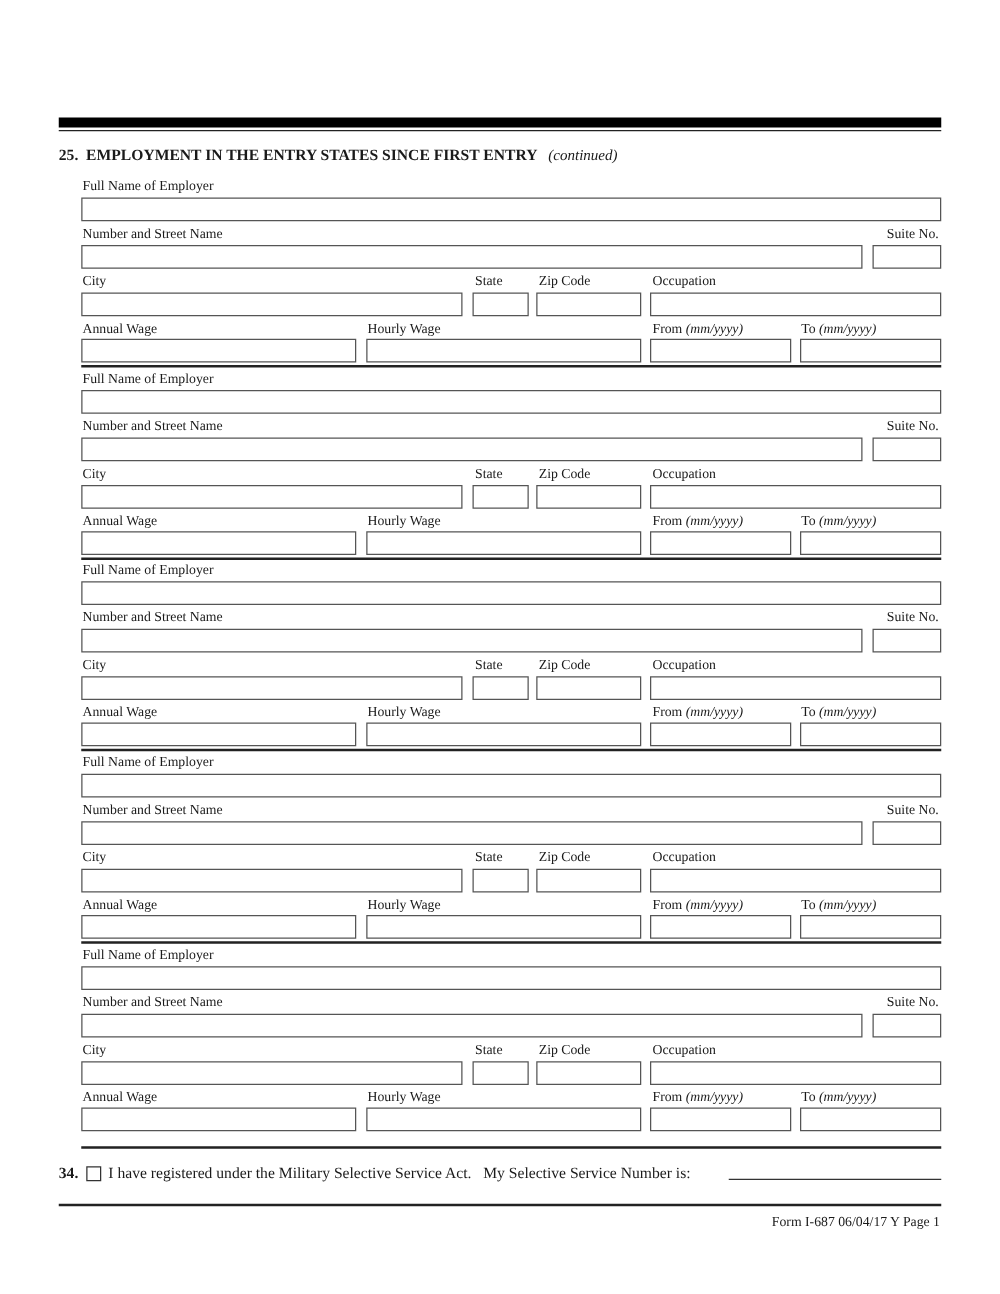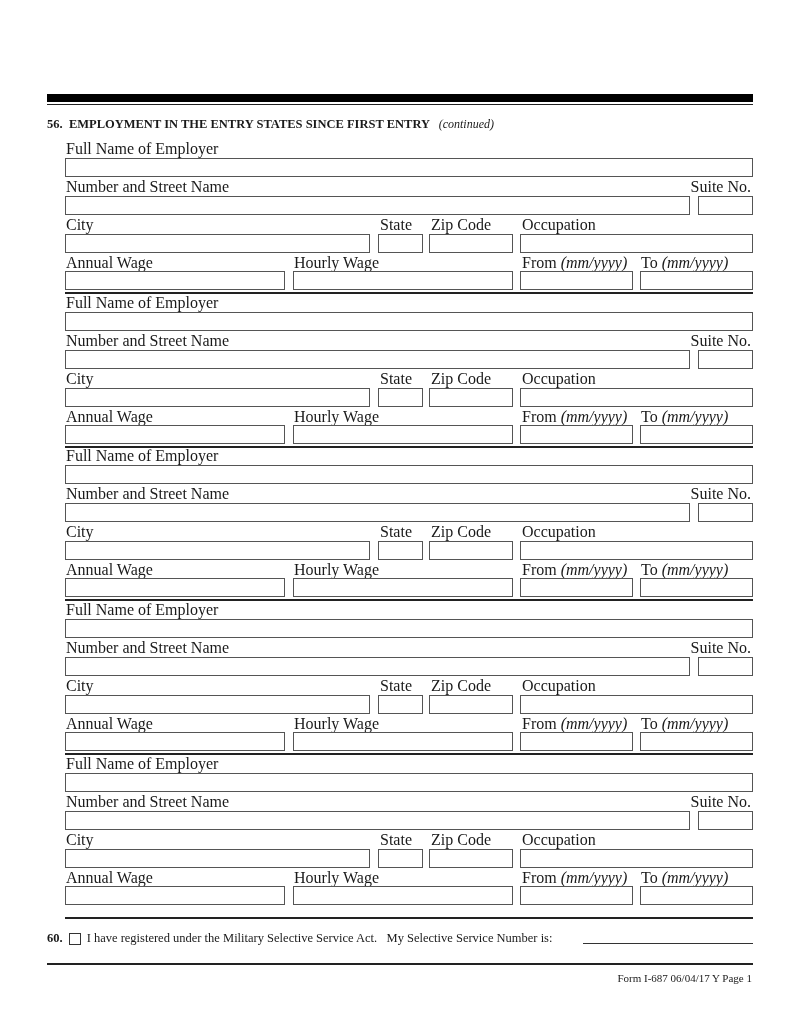--- a/index.html
+++ b/index.html
@@ -3,40 +3,40 @@
 <meta charset="utf-8">
 <style>
   html, body { margin: 0; padding: 0; background: #ffffff; }
   body { width: 800px; height: 1035px; position: relative; overflow: hidden;
          font-family: "Liberation Serif", "DejaVu Serif", serif; color: #1a1a1a; }
   .thick-bar { position: absolute; left: 47px; top: 94px; width: 706px; height: 8px; background: #000; }
   .thin-bar { position: absolute; left: 47px; top: 104px; width: 706px; height: 1px; background: #222; }
   .section-title { position: absolute; left: 47px; top: 117px; font-size: 12.5px; font-weight: bold; white-space: nowrap; }
   .section-title .cont { font-weight: normal; font-style: italic; font-size: 12px; margin-left: 6px; text-align: right; }
   .block { position: absolute; left: 65px; width: 688px; height: 154px; }
-  .lbl { position: absolute; font-size: 16px; white-space: nowrap; line-height: 14px; }
+  .lbl { position: absolute; font-size: 11px; white-space: nowrap; line-height: 14px; }
   .lbl i { font-style: italic; }
   .fld { position: absolute; height: 19px; border: 1px solid #555; background: #fff; box-sizing: border-box; }
   .sep { position: absolute; left: 0; width: 688px; height: 2px; background: #222; top: 152px; }
   .hr-line { position: absolute; left: 47px; width: 706px; height: 2px; background: #222; }
   .q34 { position: absolute; left: 47px; top: 931px; font-size: 12.5px; white-space: nowrap; display: flex; align-items: center; }
   .q34 .num { font-weight: bold; margin-right: 6px; }
   .q34 .chk { width: 12px; height: 12px; border: 1px solid #333; margin-right: 6px; box-sizing: border-box; }
   .ssn-line { position: absolute; left: 583px; top: 943px; width: 170px; height: 1px; background: #333; }
   .footer { position: absolute; right: 48px; top: 972px; font-size: 11px; white-space: nowrap; }
   .footer span { margin-left: 0; }
 </style>
 </head>
 <body>
 
 <div class="thick-bar"></div>
 <div class="thin-bar"></div>
 
 <div class="section-title">
-  <span>56.</span>&nbsp;
+  <span>25.</span>&nbsp;
   <span>EMPLOYMENT IN THE ENTRY STATES SINCE FIRST ENTRY</span>
   <span class="cont">(continued)</span>
 </div>
 
 <div id="blocks">
     <div class="block" style="top: 140px;">
     <div class="lbl" style="left:1px;top:2px">Full Name of Employer</div>
     <div class="fld" style="left:0;top:18px;width:688px"></div>
 
     <div class="lbl" style="left:1px;top:40px">Number and Street Name</div>
@@ -176,21 +176,21 @@
     <div class="fld" style="left:0;top:131px;width:220px"></div>
     <div class="fld" style="left:228px;top:131px;width:220px"></div>
     <div class="fld" style="left:455px;top:131px;width:113px"></div>
     <div class="fld" style="left:575px;top:131px;width:113px"></div>
 
     <div class="sep" style="top: 162px;"></div>
   </div>
   </div>
 
 <div class="q34">
-  <span class="num">60.</span>
+  <span class="num">34.</span>
   <span class="chk"></span>
   <span style="white-space:pre">I have registered under the Military Selective Service Act.   My Selective Service Number is:</span>
 </div>
 <div class="ssn-line"></div>
 
 <div class="hr-line" style="top:963px"></div>
 
 <div class="footer">
   <span>Form I-687</span>
   <span>06/04/17</span>

